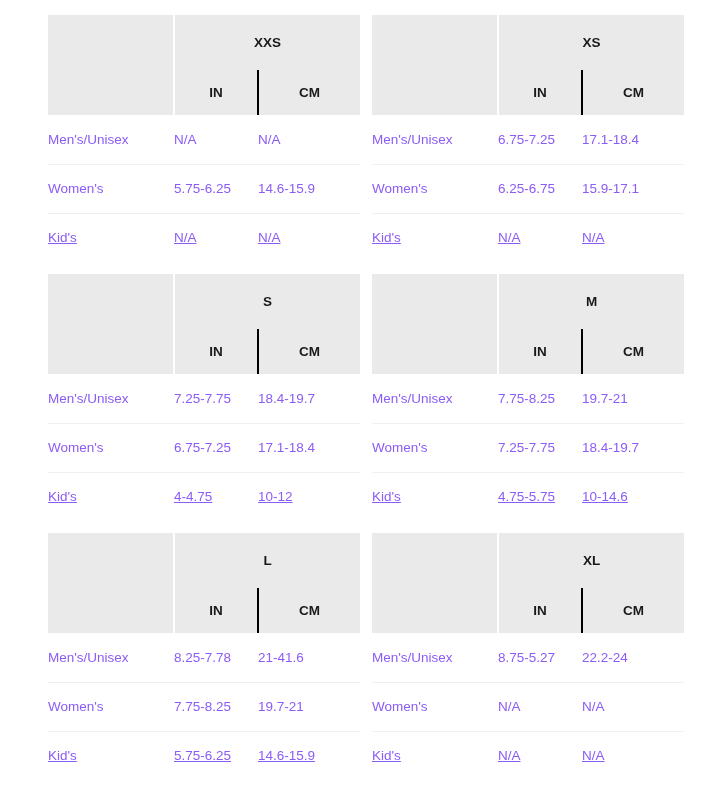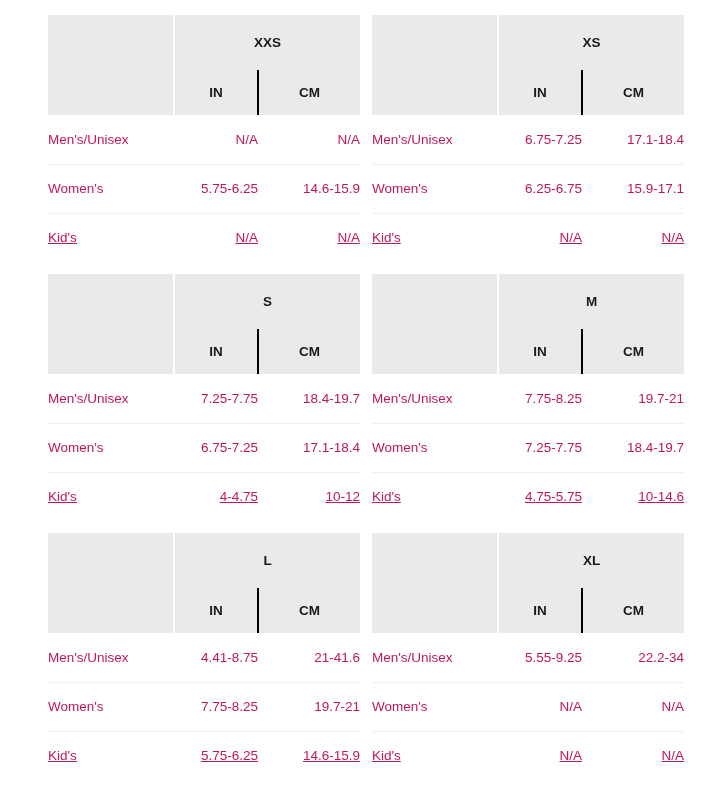--- a/index.html
+++ b/index.html
@@ -70,40 +70,40 @@
 
   th.sub-unit.unit-cm {
     border-left: 2px solid #000000;
   }
 
   
   .size-table tbody td {
     height: 49px;
     font-size: 13.5px;
     font-weight: normal;
-    color: #be185d;
+    color: #8b5cf6;
     vertical-align: middle;
     border-bottom: 1px solid #f0f0f0;
     padding: 0;
   }
 
   .size-table tbody tr:last-child td {
     border-bottom: none;
     text-decoration: underline;
   }
 
   td.row-label {
     width: 126px;
     padding-left: 0px;
     text-align: left;
   }
 
   td.cell-value {
     padding-left: 8px;
-    text-align: right;
+    text-align: left;
   }
 
   col.col-label  { width: 126px; }
   col.col-in     { width: 84px;  }
   col.col-cm     { width: 102px; }
 </style>
 </head>
 <body>
 
 <div id="chart-root">
@@ -256,21 +256,21 @@
             <th class="size-label" colspan="2">L</th>
           </tr>
           <tr>
             <th class="sub-unit">IN</th>
             <th class="sub-unit unit-cm">CM</th>
           </tr>
         </thead>
         <tbody>
           <tr>
             <td class="row-label">Men's/Unisex</td>
-            <td class="cell-value">4.41-8.75</td>
+            <td class="cell-value">8.25-7.78</td>
             <td class="cell-value">21-41.6</td>
           </tr>
           <tr>
             <td class="row-label">Women's</td>
             <td class="cell-value">7.75-8.25</td>
             <td class="cell-value">19.7-21</td>
           </tr>
           <tr>
             <td class="row-label">Kid's</td>
             <td class="cell-value">5.75-6.25</td>
@@ -290,22 +290,22 @@
             <th class="size-label" colspan="2">XL</th>
           </tr>
           <tr>
             <th class="sub-unit">IN</th>
             <th class="sub-unit unit-cm">CM</th>
           </tr>
         </thead>
         <tbody>
           <tr>
             <td class="row-label">Men's/Unisex</td>
-            <td class="cell-value">5.55-9.25</td>
-            <td class="cell-value">22.2-34</td>
+            <td class="cell-value">8.75-5.27</td>
+            <td class="cell-value">22.2-24</td>
           </tr>
           <tr>
             <td class="row-label">Women's</td>
             <td class="cell-value">N/A</td>
             <td class="cell-value">N/A</td>
           </tr>
           <tr>
             <td class="row-label">Kid's</td>
             <td class="cell-value">N/A</td>
             <td class="cell-value">N/A</td>

